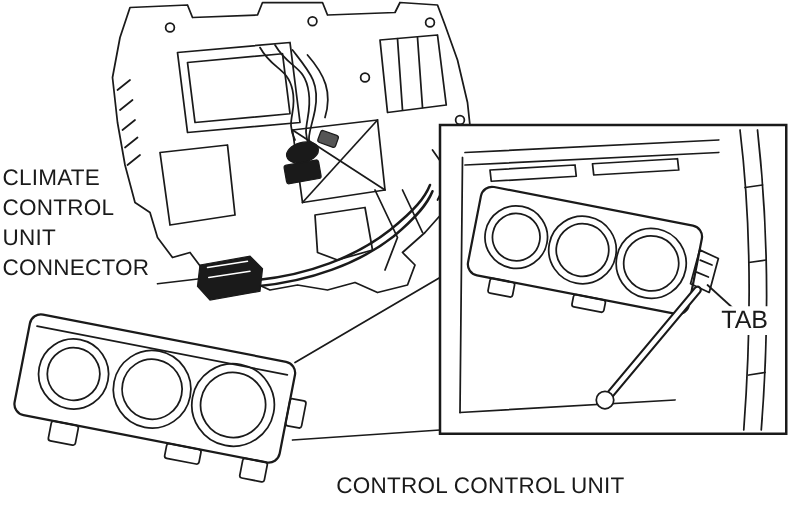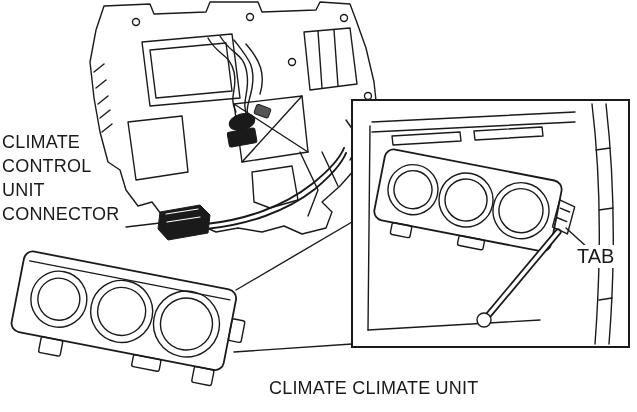--- a/index.html
+++ b/index.html
@@ -149,14 +149,14 @@
         </g>
         <line x1="588" y1="248" x2="566" y2="228"></line>
       </g>
     </g>
   </svg>
 
   <div class="label label-connector">CLIMATE CONTROL UNIT CONNECTOR</div>
 
   <div class="label label-tab">TAB</div>
 
-  <div class="label label-unit">CLIMATE CLIMATE UNIT</div>
+  <div class="label label-unit">CONTROL CONTROL UNIT</div>
 </div>
 
 </body></html>

